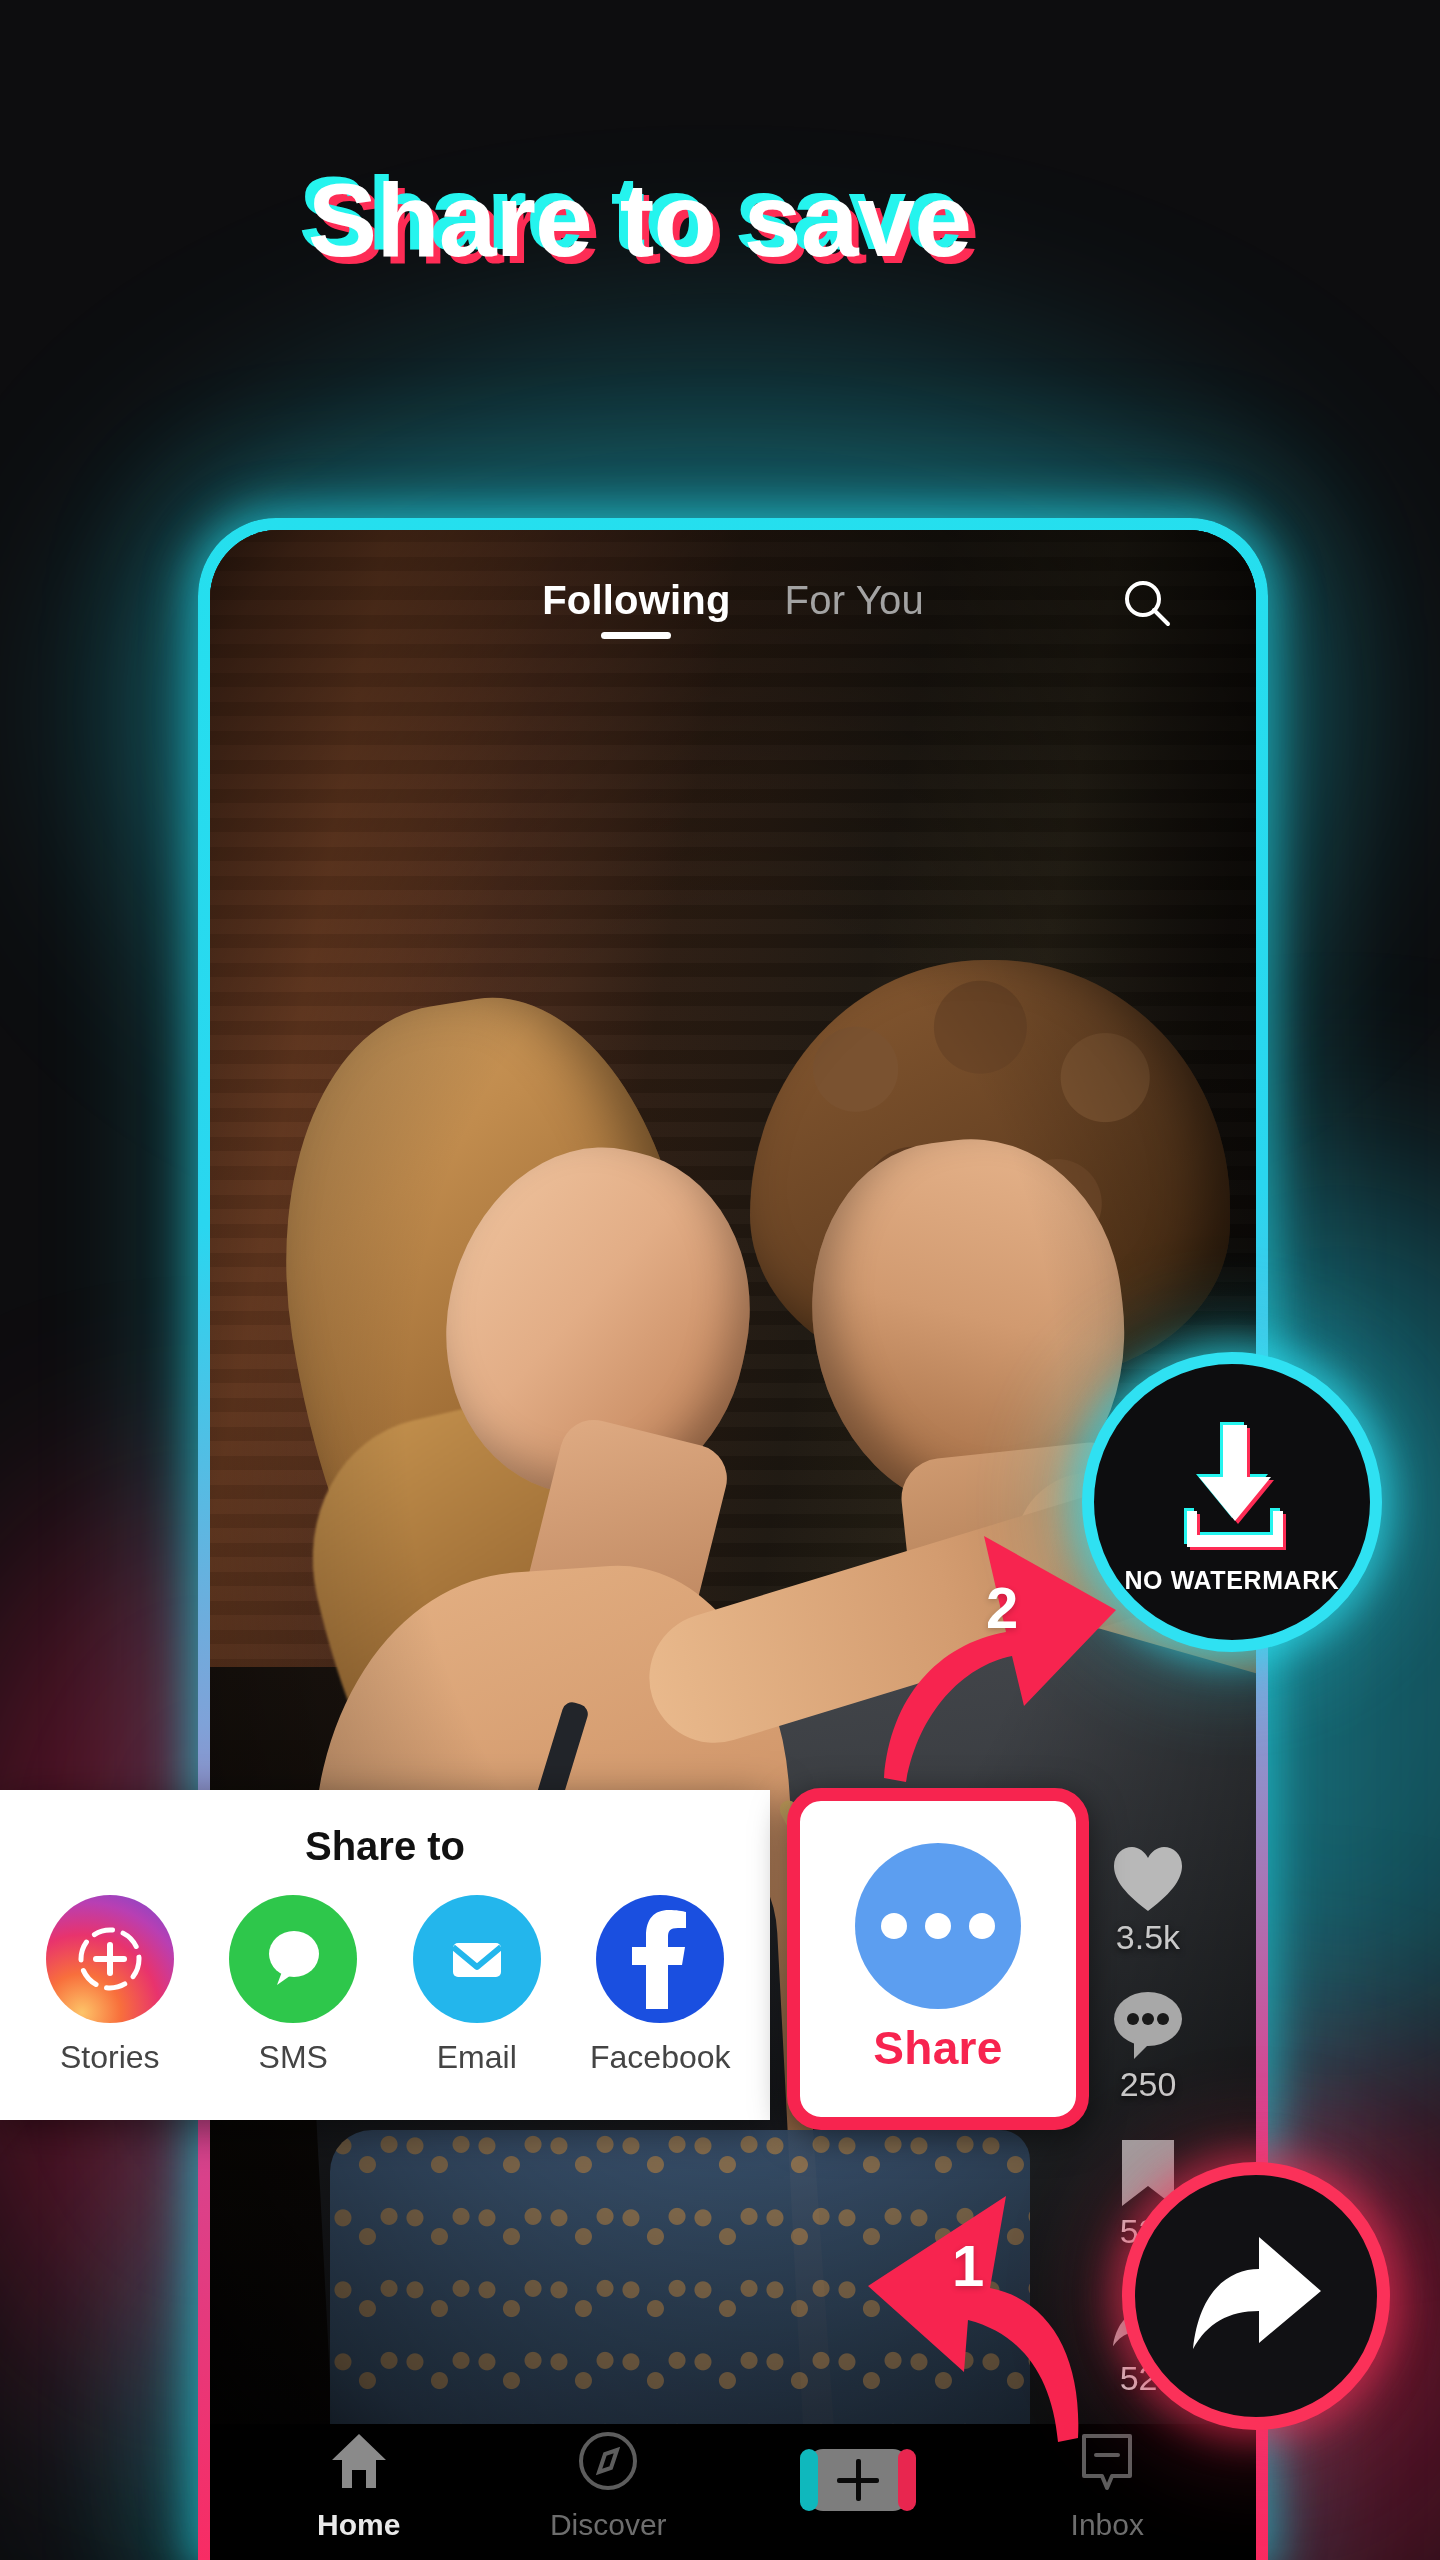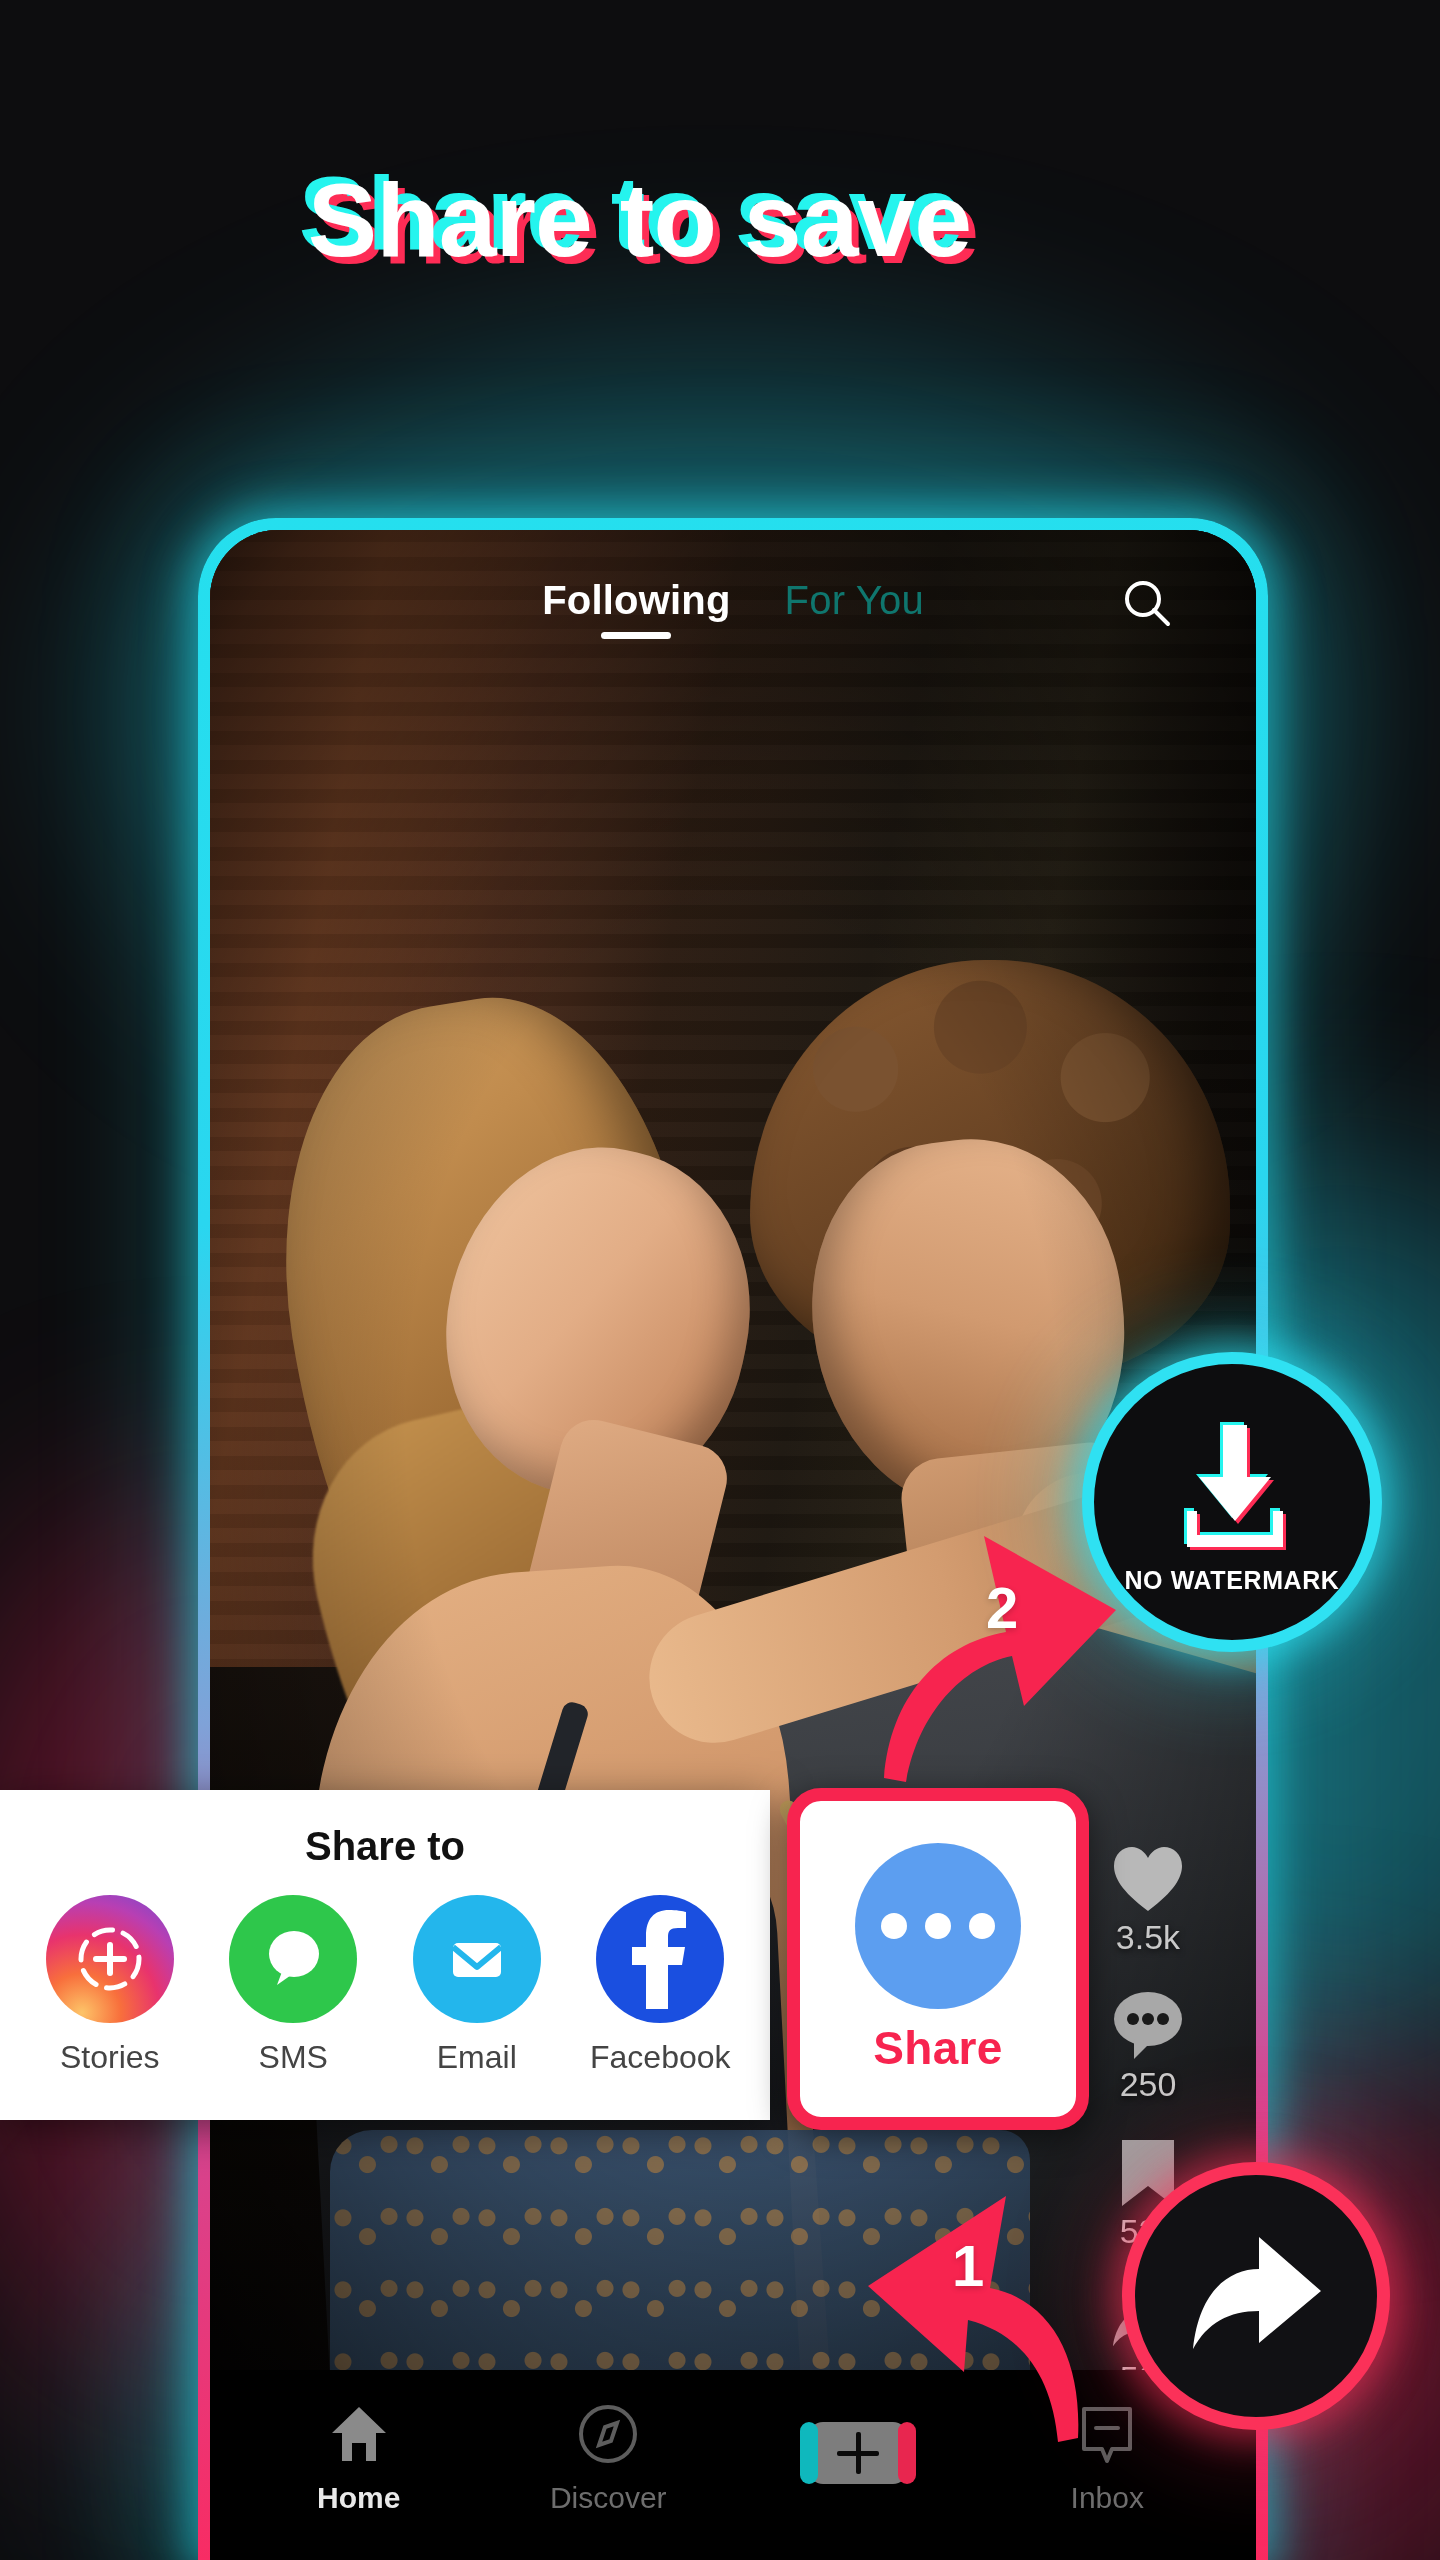--- a/index.html
+++ b/index.html
@@ -211,21 +211,21 @@
   
   .top-tabs {
     position:absolute; left:0; top:48px; width:100%;
     display:flex; align-items:center; justify-content:center; gap:54px;
     z-index:14;
   }
   .tab {
     font-size:40px; letter-spacing:.2px; position:relative; padding-bottom:14px;
   }
   .tab.active { color:#fff; font-weight:bold; }
-  .tab.inactive { color:#0f766e; font-weight:normal; }
+  .tab.inactive { color:#a3a3a3; font-weight:normal; }
   .tab.active::after {
     content:""; position:absolute; left:50%; bottom:-2px;
     transform:translateX(-50%);
     width:70px; height:7px; background:#fff; border-radius:4px;
   }
   .search-btn {
     position:absolute; right:78px; top:44px; z-index:14;
     width:60px; height:60px;
   }
 
@@ -244,21 +244,21 @@
   
   .caption {
     position:absolute; left:58px; bottom:190px; width:660px; z-index:13;
     color:rgba(232,232,232,.55); font-size:36px; line-height:1.3;
     text-shadow:0 2px 8px rgba(0,0,0,.6);
   }
   .caption .translate { display:block; margin-top:36px; }
 
   
   .bottom-nav {
-    position:absolute; left:0; bottom:0; width:100%; height:190px;
+    position:absolute; left:0; bottom:0; width:100%; height:136px;
     background:#000; display:flex; align-items:center;
     justify-content:space-around; z-index:15; padding:0 24px 12px 24px;
   }
   .nav-item { display:flex; flex-direction:column; align-items:center; gap:12px; width:180px; }
   .nav-label { font-size:30px; color:#6d6d6d; }
   .nav-item.active .nav-label { color:#e9e9e9; font-weight:bold; }
   .create-btn {
     width:98px; height:62px; border-radius:14px; background:#7d7d7d;
     position:relative; display:flex; align-items:center; justify-content:center;
   }

